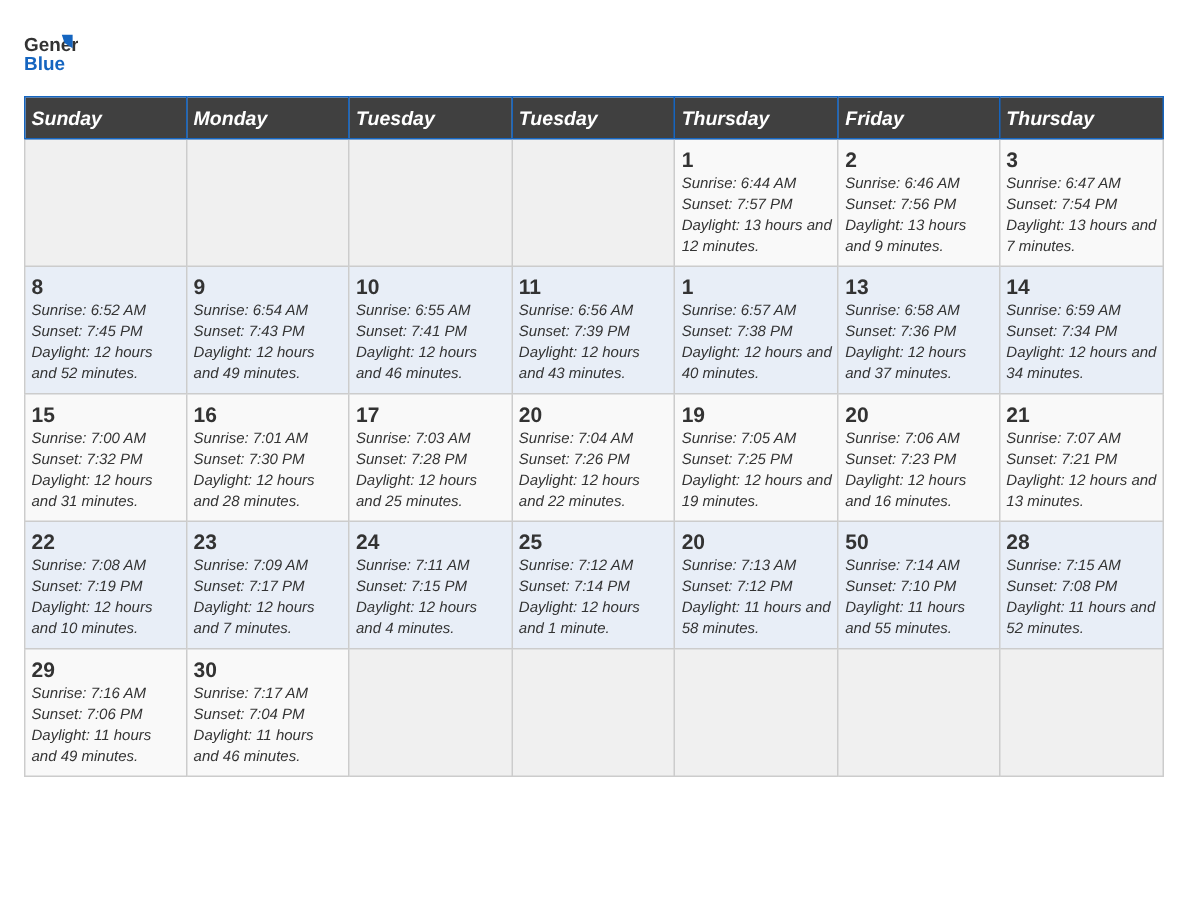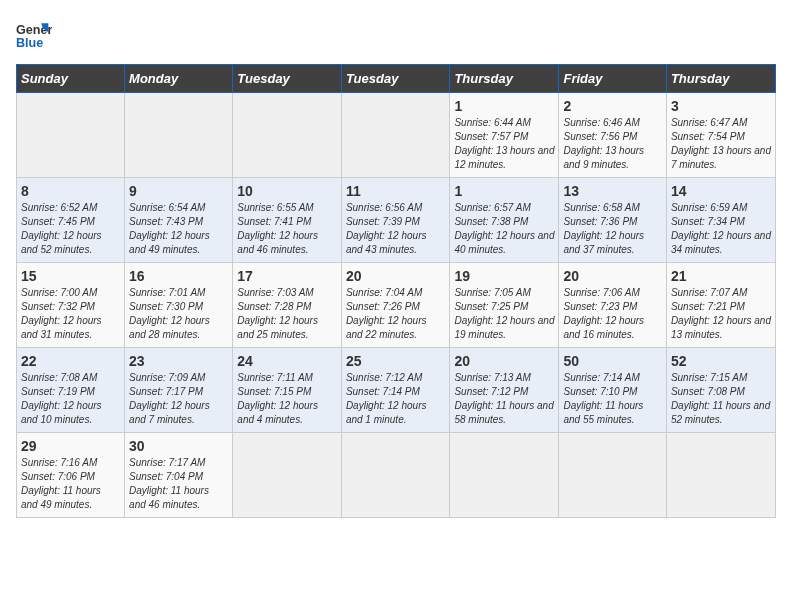--- a/index.html
+++ b/index.html
@@ -310,21 +310,21 @@
         </td>
         <td>
           <span class="day-number">50</span>
         <div class="day-info">
           Sunrise: 7:14 AM<br>
           Sunset: 7:10 PM<br>
           Daylight: 11 hours and 55 minutes.
         </div>
         </td>
         <td>
-          <span class="day-number">52</span>
+          <span class="day-number">28</span>
         <div class="day-info">
           Sunrise: 7:15 AM<br>
           Sunset: 7:08 PM<br>
           Daylight: 11 hours and 52 minutes.
         </div>
         </td>
       </tr>
       <tr>
         <td>
           <span class="day-number">29</span>

